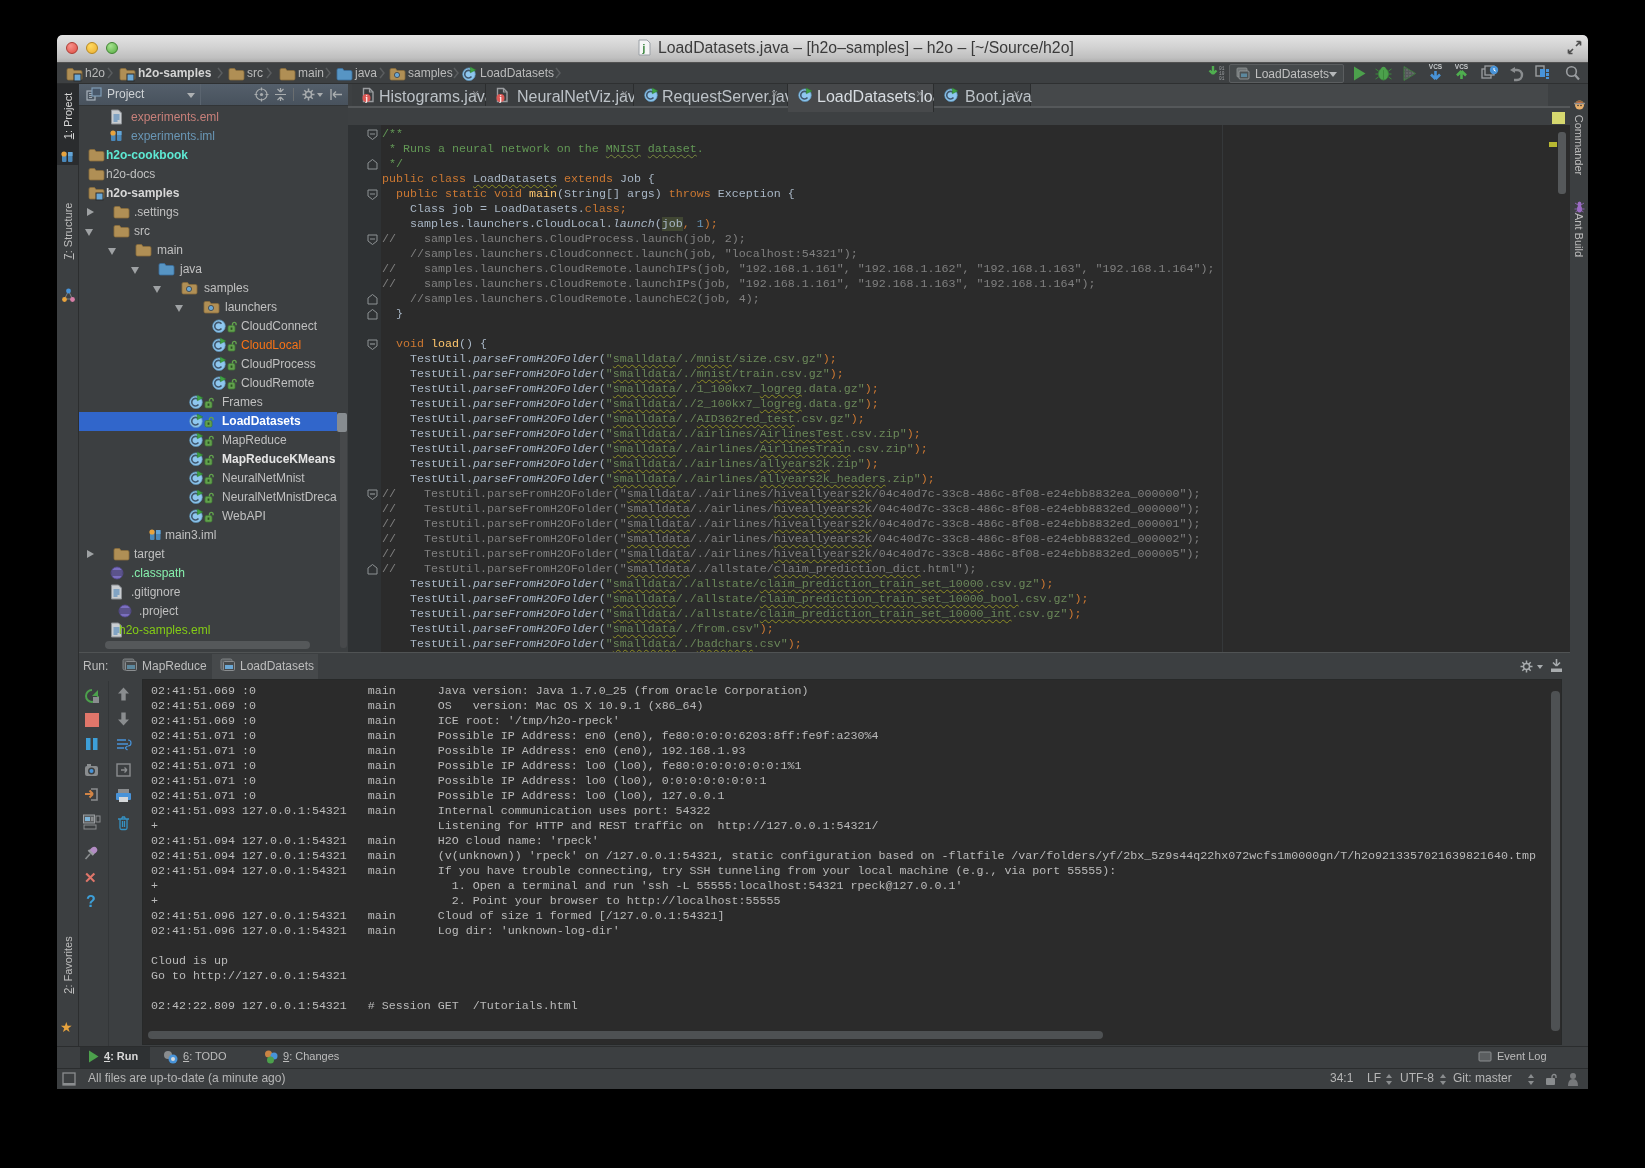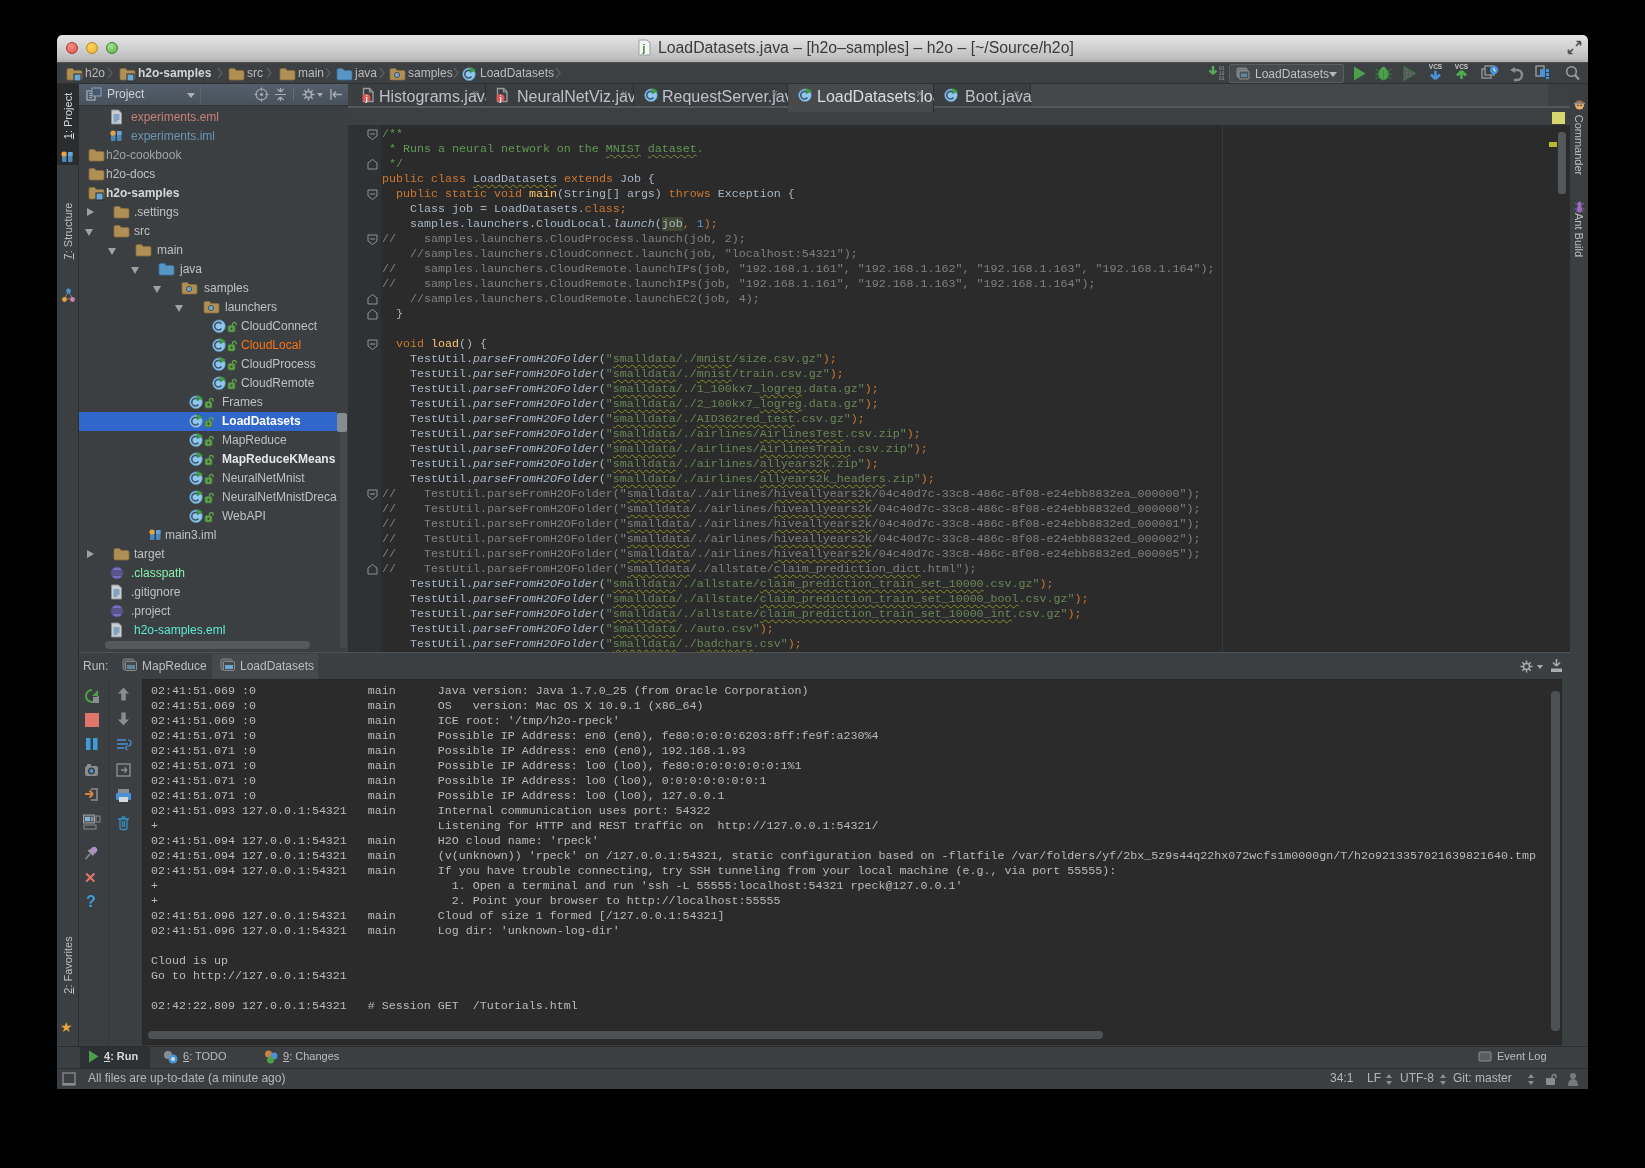--- a/index.html
+++ b/index.html
@@ -237,21 +237,21 @@
           <rect x="7" y="2" width="4.5" height="10" rx="1" fill="#4a88ba"></rect>
           <rect x="7" y="2" width="4.5" height="4" fill="#63a5d8"></rect>
           <circle cx="3" cy="4" r="2.6" fill="#e8a33d"></circle>
         </svg>
 <span class="lbl" style="left:52px;color:#6996b5;font-weight:normal">experiments.iml</span>
 </div>
 <div class="a trow" style="left:0;top:62px">
 <svg style="left:9px;top:2px" width="16" height="14" viewBox="0 0 16 14">
           <path d="M1 3 q0-1.5 1.5-1.5 h4 l1.5 2 h6.5 q1.5 0 1.5 1.5 v6.5 q0 1.5 -1.5 1.5 h-12 q-1.5 0 -1.5 -1.5 z" fill="#b08f55" stroke="#8a6d3b" stroke-width="0.8"></path>
         </svg>
-<span class="lbl" style="left:27px;color:#a3a3a3;font-weight:normal">h2o-cookbook</span>
+<span class="lbl" style="left:27px;color:#5eead4;font-weight:bold">h2o-cookbook</span>
 </div>
 <div class="a trow" style="left:0;top:81px">
 <svg style="left:9px;top:2px" width="16" height="14" viewBox="0 0 16 14">
           <path d="M1 3 q0-1.5 1.5-1.5 h4 l1.5 2 h6.5 q1.5 0 1.5 1.5 v6.5 q0 1.5 -1.5 1.5 h-12 q-1.5 0 -1.5 -1.5 z" fill="#b08f55" stroke="#8a6d3b" stroke-width="0.8"></path>
         </svg>
 <span class="lbl" style="left:27px;color:#c0c0c0;font-weight:normal">h2o-docs</span>
 </div>
 <div class="a trow" style="left:0;top:100px">
 <svg style="left:9px;top:2px" width="16" height="14" viewBox="0 0 16 14">
           <path d="M1 3 q0-1.5 1.5-1.5 h4 l1.5 2 h6.5 q1.5 0 1.5 1.5 v6.5 q0 1.5 -1.5 1.5 h-12 q-1.5 0 -1.5 -1.5 z" fill="#b08f55" stroke="#8a6d3b" stroke-width="0.8"></path>
@@ -468,33 +468,33 @@
         </svg>
 <span class="lbl" style="left:52px;color:#86efac;font-weight:normal">.classpath</span>
 </div>
 <div class="a trow" style="left:0;top:499px">
 <svg style="left:31px;top:1px" width="13" height="16" viewBox="0 0 13 16">
           <path d="M1.5 1 h7 l3 3 v11 h-10 z" fill="#c9cdd1" stroke="#8b8f93" stroke-width="1"></path>
           <path d="M3.5 6 h6 M3.5 8 h6 M3.5 10 h6 M3.5 12 h4" stroke="#3a7bb5" stroke-width="1.1"></path>
         </svg>
 <span class="lbl" style="left:52px;color:#c0c0c0;font-weight:normal">.gitignore</span>
 </div>
-<div class="a trow" style="left:0;top:518px">
+<div class="a trow" style="left:8px;top:518px">
 <svg style="left:31px;top:2px" width="14" height="14" viewBox="0 0 14 14">
           <circle cx="7" cy="7" r="6" fill="#7b6fc0" stroke="#554a94" stroke-width="0.8"></circle>
           <path d="M1.5 5 h11 M1 7 h12 M1.5 9 h11" stroke="#3c3956" stroke-width="1"></path>
         </svg>
 <span class="lbl" style="left:52px;color:#c0c0c0;font-weight:normal">.project</span>
 </div>
 <div class="a trow" style="left:0;top:537px">
 <svg style="left:31px;top:1px" width="13" height="16" viewBox="0 0 13 16">
           <path d="M1.5 1 h7 l3 3 v11 h-10 z" fill="#c9cdd1" stroke="#8b8f93" stroke-width="1"></path>
           <path d="M3.5 6 h6 M3.5 8 h6 M3.5 10 h6 M3.5 12 h4" stroke="#3a7bb5" stroke-width="1.1"></path>
         </svg>
-<span class="lbl" style="left:55px;color:#5eead4;font-weight:normal">h2o-samples.eml</span>
+<span class="lbl" style="left:40px;color:#84cc16;font-weight:normal">h2o-samples.eml</span>
 </div>
 <div class="a" style="left:261px;top:330px;width:7px;height:234px;background:#47494b;border-radius:3px"></div>
 <div class="a" style="left:258px;top:329px;width:10px;height:19px;background:#878c90;border-radius:2px"></div>
 <div class="a" style="left:26px;top:557px;width:205px;height:8px;background:#55585a;border-radius:4px"></div>
 </div>
 <div id="edit" class="a">
 <div class="a" style="left:0;top:22px;width:1222px;height:2px;background:#55585a"></div>
 <div class="a" style="left:0;top:24px;width:1222px;height:17px;background:#3d4042"></div>
 <div class="a" style="left:683px;top:0;width:517px;height:22px;background:#45484a"></div>
 <div class="tab" style="left:4px;width:134px;background:#3b3e40;height:22px"></div>
@@ -604,21 +604,21 @@
     TestUtil.<span class="i">parseFromH2OFolder</span>(<span class="s">"</span><span class="s sy">smalldata</span><span class="s">/./airlines/</span><span class="s sy">allyears2k_headers</span><span class="s">.zip</span><span class="s">"</span><span class="k">);</span>
 <span class="c">//    TestUtil.parseFromH2OFolder("</span><span class="c sy">smalldata</span><span class="c">/./airlines/</span><span class="c sy">hiveallyears2k</span><span class="c">/04c40d7c-33c8-486c-8f08-e24ebb8832ea_000000");</span>
 <span class="c">//    TestUtil.parseFromH2OFolder("</span><span class="c sy">smalldata</span><span class="c">/./airlines/</span><span class="c sy">hiveallyears2k</span><span class="c">/04c40d7c-33c8-486c-8f08-e24ebb8832ed_000000");</span>
 <span class="c">//    TestUtil.parseFromH2OFolder("</span><span class="c sy">smalldata</span><span class="c">/./airlines/</span><span class="c sy">hiveallyears2k</span><span class="c">/04c40d7c-33c8-486c-8f08-e24ebb8832ed_000001");</span>
 <span class="c">//    TestUtil.parseFromH2OFolder("</span><span class="c sy">smalldata</span><span class="c">/./airlines/</span><span class="c sy">hiveallyears2k</span><span class="c">/04c40d7c-33c8-486c-8f08-e24ebb8832ed_000002");</span>
 <span class="c">//    TestUtil.parseFromH2OFolder("</span><span class="c sy">smalldata</span><span class="c">/./airlines/</span><span class="c sy">hiveallyears2k</span><span class="c">/04c40d7c-33c8-486c-8f08-e24ebb8832ed_000005");</span>
 <span class="c">//    TestUtil.parseFromH2OFolder("</span><span class="c sy">smalldata</span><span class="c">/./allstate/</span><span class="c sy">claim_prediction_dict</span><span class="c">.html");</span>
     TestUtil.<span class="i">parseFromH2OFolder</span>(<span class="s">"</span><span class="s sy">smalldata</span><span class="s">/./allstate/</span><span class="s sy">claim_prediction_train_set_10000</span><span class="s">.csv.gz</span><span class="s">"</span><span class="k">);</span>
     TestUtil.<span class="i">parseFromH2OFolder</span>(<span class="s">"</span><span class="s sy">smalldata</span><span class="s">/./allstate/</span><span class="s sy">claim_prediction_train_set_10000_bool</span><span class="s">.csv.gz</span><span class="s">"</span><span class="k">);</span>
     TestUtil.<span class="i">parseFromH2OFolder</span>(<span class="s">"</span><span class="s sy">smalldata</span><span class="s">/./allstate/</span><span class="s sy">claim_prediction_train_set_10000_int</span><span class="s">.csv.gz</span><span class="s">"</span><span class="k">);</span>
-    TestUtil.<span class="i">parseFromH2OFolder</span>(<span class="s">"</span><span class="s sy">smalldata</span><span class="s">/./auto.csv</span><span class="s">"</span><span class="k">);</span>
+    TestUtil.<span class="i">parseFromH2OFolder</span>(<span class="s">"</span><span class="s sy">smalldata</span><span class="s">/./from.csv</span><span class="s">"</span><span class="k">);</span>
     TestUtil.<span class="i">parseFromH2OFolder</span>(<span class="s">"</span><span class="s sy">smalldata</span><span class="s">/./</span><span class="s sy">badchars</span><span class="s">.csv</span><span class="s">"</span><span class="k">);</span>
     TestUtil.(</pre>
 </div>
 </div>
 <div class="a" id="rstrip"></div>
 <svg style="left:1516px;top:63px" width="13" height="13" viewBox="0 0 13 13">
       <circle cx="6.5" cy="7" r="4.5" fill="#e8b06c"></circle>
       <path d="M1 5.5 h11" stroke="#8a8d8f" stroke-width="1.5"></path>
       <path d="M2.5 4.5 q4 -3 8 0" fill="#c0392b" stroke="#8a6d3b" stroke-width="1"></path>
       <circle cx="5" cy="7.5" r="0.8" fill="#333"></circle>

